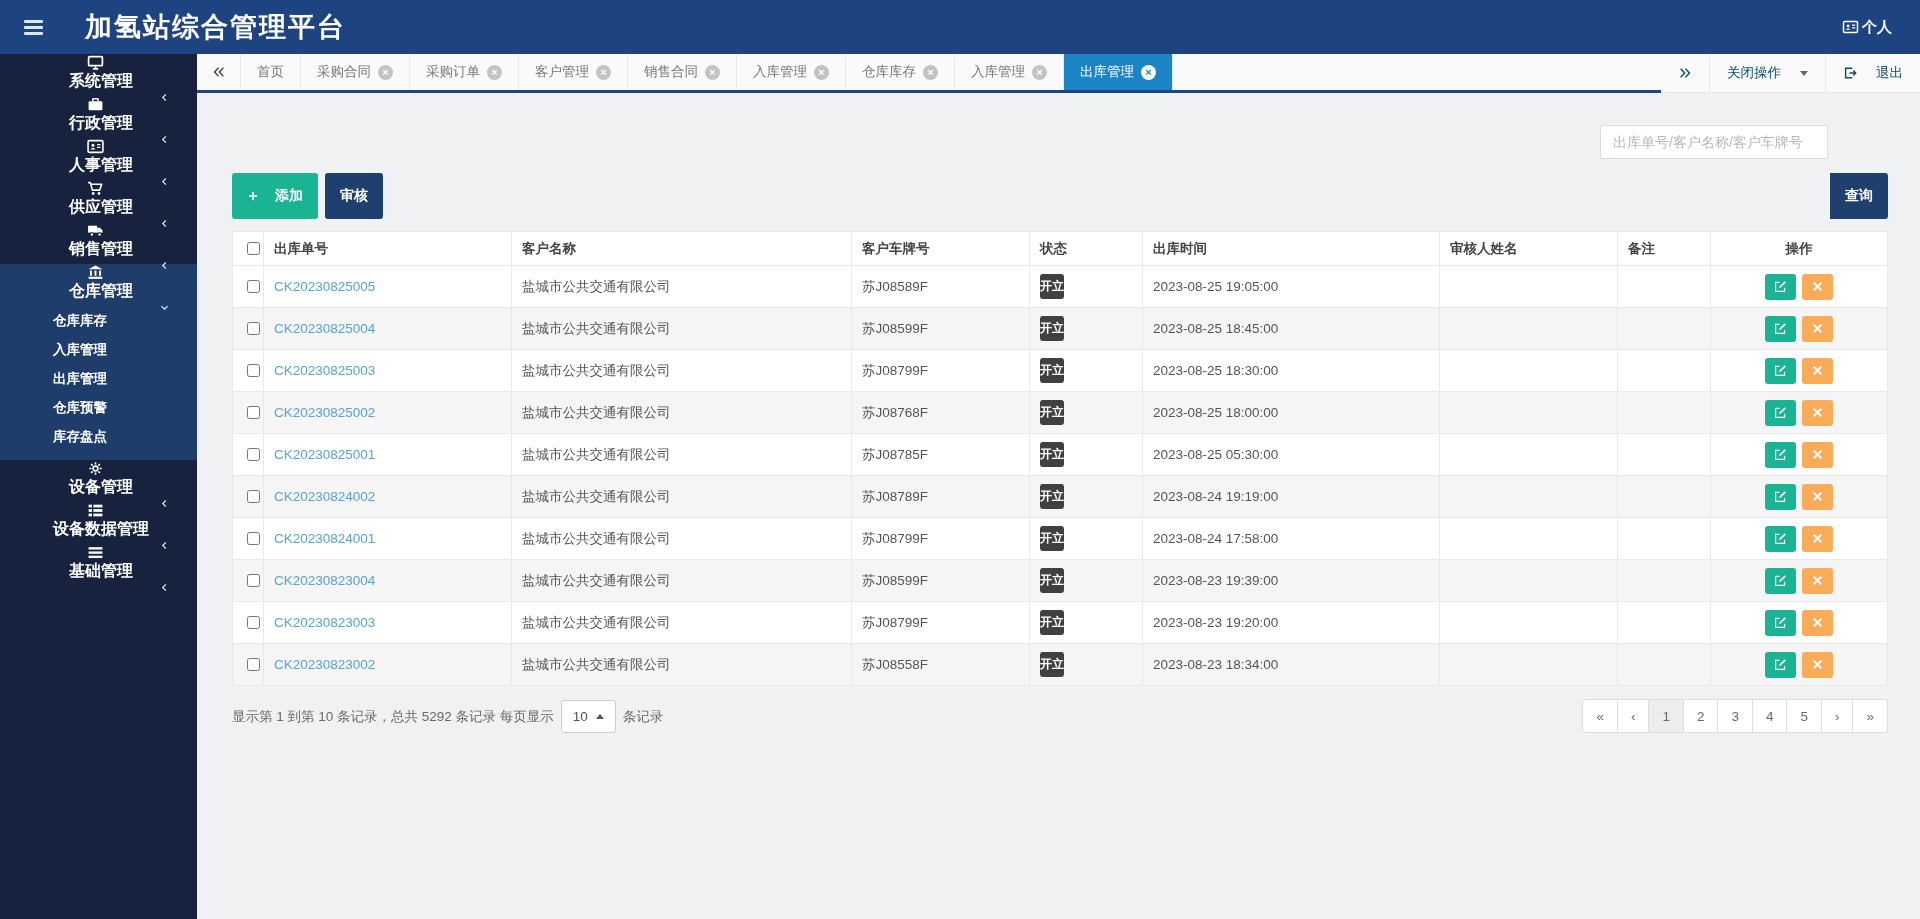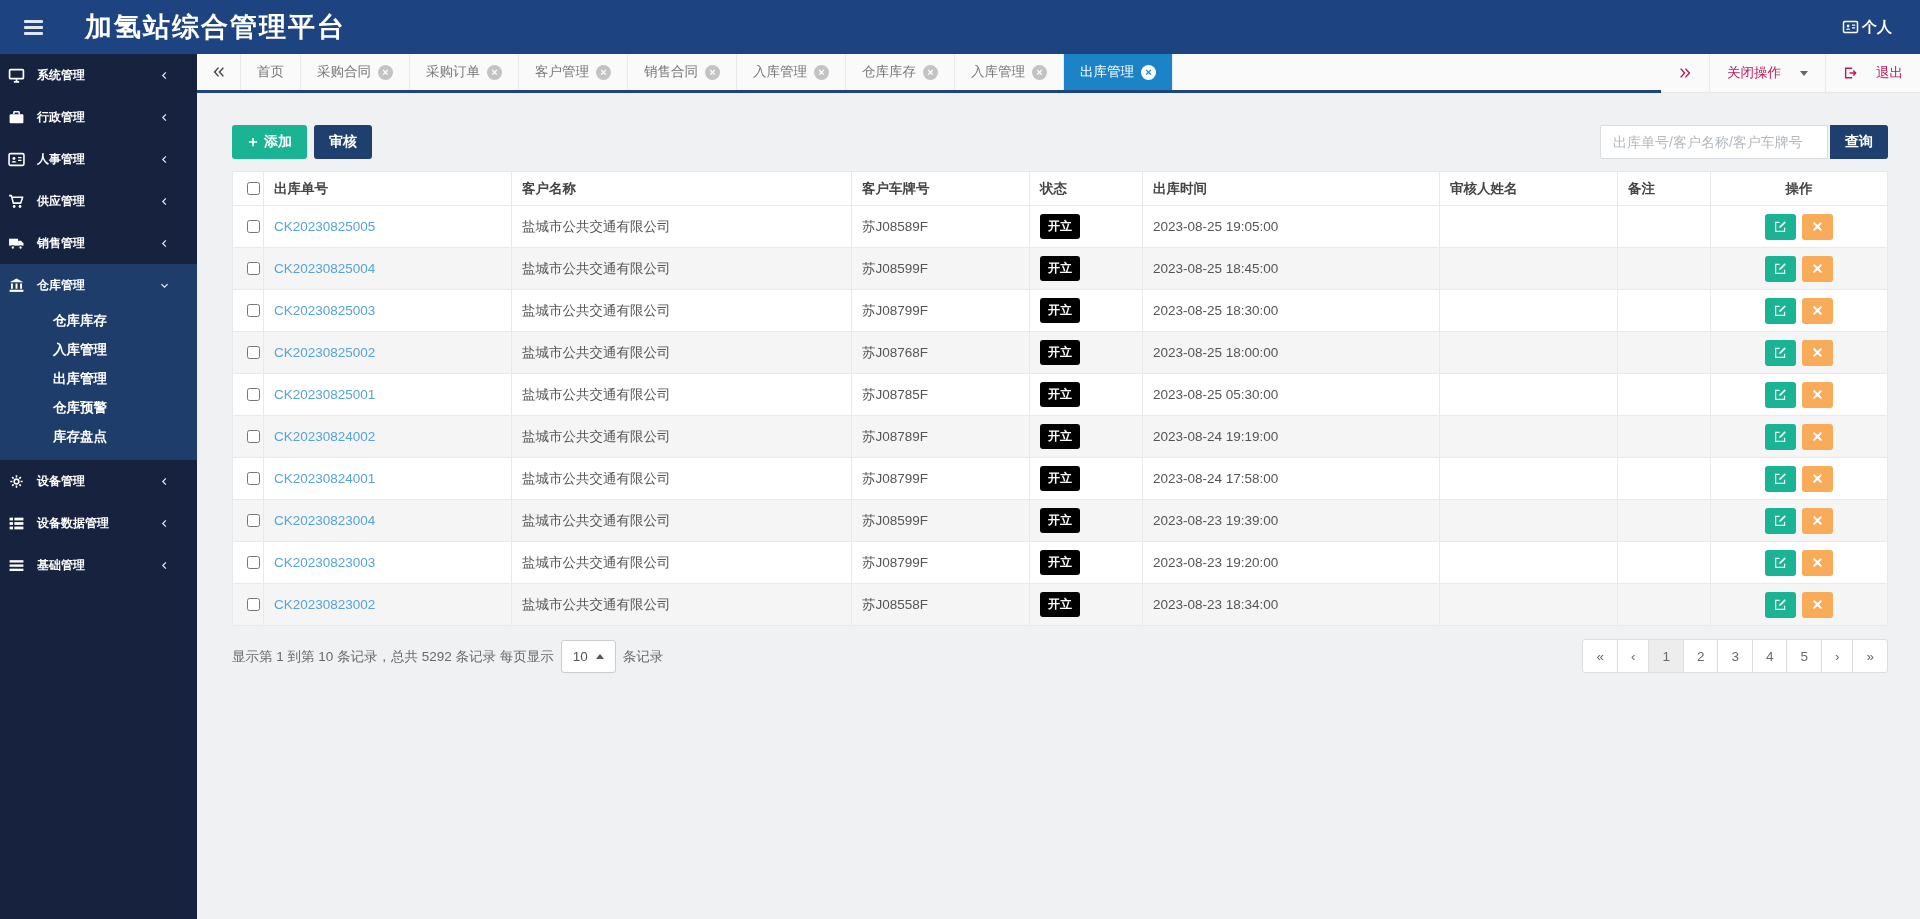--- a/index.html
+++ b/index.html
@@ -15,22 +15,22 @@
     background:#1d4380; display:flex; align-items:center; z-index:20;
   }
   .burger { margin-left:24px; display:flex; flex-direction:column; gap:3px; width:19px; cursor:pointer; }
   .burger span { height:3px; background:#dfe7f2; border-radius:1px; }
   .app-title { margin:0 8px 0 42px; color:#fff; font-size:27px; font-weight:bold; letter-spacing:2px; }
   .header-right { margin-left:auto; margin-right:28px; display:flex; align-items:center; gap:2px;
     color:#fff; font-size:15px; font-weight:bold; cursor:pointer; }
   .header-right .icn { width:19px; height:16px; }
   
   .sidebar { position:fixed; top:54px; left:0; bottom:0; width:197px; background:#16223e; z-index:15; }
-  .side-item { display:flex; align-items:center; height:42px; padding:0 15px 0 8px;
-    color:#fff; font-size:12px; font-weight:bold; cursor:pointer; }
+  .side-item { display:flex; align-items:center; height:42px; padding:0 15px 0 20px;
+    color:#fff; font-size:16px; font-weight:bold; cursor:pointer;flex-direction:column; }
   .side-item .icn { width:17px; height:17px; margin-right:12px; flex:none; }
   .side-item .chev { margin-left:auto; width:11px; height:11px; opacity:.9; }
   .side-group.open { background:#1f3d6b; padding-bottom:9px; }
   .subitem { height:29px; line-height:29px; padding-left:53px; color:#fff;
     font-size:13.5px; font-weight:bold; cursor:pointer; }
   .icn { display:inline-flex; }
   .icn svg { width:100%; height:100%; display:block; }
   
   .main { margin-left:197px; padding-top:54px; }
   .tabbar { height:39px; display:flex; background:#fafafa; }
@@ -38,52 +38,52 @@
   .tab-scroll { width:44px; border:none; background:#fafafa; border-right:1px solid #e7eaec;
     display:flex; align-items:center; justify-content:center; cursor:pointer; color:#444; }
   .tab-scroll .icn { width:14px; height:14px; }
   .tab { display:flex; align-items:center; gap:7px; padding:0 16px; font-size:13.5px; color:#777;
     background:#fafafa; border-right:1px solid #e7eaec; cursor:pointer; white-space:nowrap; }
   .tab.active { background:#1c84c6; color:#fff; }
   .tab-close { width:15px; height:15px; border-radius:50%; background:#c3c3c3; color:#fff;
     font-size:11px; line-height:14px; text-align:center; font-weight:bold; }
   .tab.active .tab-close { background:#fff; color:#1c84c6; }
   .tab-controls { display:flex; border-bottom:1px solid #e7eaec; background:#fafafa; }
-  .ctrl { display:flex; align-items:center; gap:19px; padding:0 17px; font-size:13.5px; color:#be185d;
+  .ctrl { display:flex; align-items:center; gap:19px; padding:0 17px; font-size:13.5px; color:#0c4a6e;
     background:#fafafa; border:none; border-left:1px solid #e7eaec; cursor:pointer; }
   .ctrl .icn { width:14px; height:14px; }
   .caret-down { width:0; height:0; border-left:4px solid transparent; border-right:4px solid transparent; border-top:5px solid #666; }
   .caret-up { width:0; height:0; border-left:4px solid transparent; border-right:4px solid transparent; border-bottom:5px solid #555; }
   
   .content { padding:32px 32px 0 35px; }
   .toolbar { display:flex; align-items:center; }
-  .btn { border:none; border-radius:3px; height:34px; padding:0 15px; font-size:14px; font-weight:bold;
-    color:#fff; cursor:pointer; display:inline-flex; align-items:center; gap:5px;
-    font-family:"Liberation Sans","DejaVu Sans",sans-serif; }
+  .btn { border:none; border-radius:3px; height:46px; padding:0 15px; font-size:14px; font-weight:bold;
+    color:#fff; cursor:pointer; display:inline-flex; align-items:center; gap:16px;
+    font-family:"Liberation Sans","DejaVu Sans",sans-serif;margin-top:48px; }
   .btn .icn { width:12px; height:12px; }
   .btn-add { background:#1ab394; margin-right:7px; }
   .btn-audit { background:#1f3f6e; }
   .search-group { margin-left:auto; display:flex; }
   .search-input { width:228px; height:34px; border:1px solid #d9dde1; border-radius:2px 0 0 2px;
     padding:0 12px; font-size:14px; color:#555; outline:none; background:#fff;
     font-family:"Liberation Sans","DejaVu Sans",sans-serif; }
   .search-input::placeholder { color:#b3b8bd; }
   .btn-query { background:#1f3f6e; border-radius:0 3px 3px 0; margin-left:2px; }
   
   .table-wrap { margin-top:12px; }
   table { width:100%; border-collapse:collapse; background:#fff; table-layout:fixed; }
   th, td { border:1px solid #e9e9e9; padding:0 10px; text-align:left; overflow:hidden; white-space:nowrap; }
   thead th { height:34px; font-size:13.5px; font-weight:bold; color:#444; background:#fff; }
   tbody td { height:42px; font-size:13.5px; color:#555; }
   tbody tr:nth-child(even) { background:#f5f5f5; }
   .col-check, .td-check { text-align:center; }
   .col-actions, .td-actions { text-align:center; }
   a.order-link { color:#56a3d9; text-decoration:none; cursor:pointer; }
-  .badge-status { display:inline-block; background:#000000; color:#fff; font-size:12px; font-weight:bold;
-    padding:4px 8px; border-radius:3px; }
+  .badge-status { display:inline-block; background:#404040; color:#fff; font-size:12px; font-weight:bold;
+    padding:4px 0; border-radius:3px; }
   .row-btn { width:31px; height:26px; border:none; border-radius:3px; color:#fff; cursor:pointer;
     display:inline-flex; align-items:center; justify-content:center; margin:0 3px; vertical-align:middle; }
   .row-btn .icn { width:13px; height:13px; }
   .btn-edit { background:#1ab394; }
   .btn-del { background:#f8ac59; }
   
   .table-footer { display:flex; align-items:flex-end; margin-top:13px; font-size:13.5px; color:#676a6c;gap:12px; }
   .records-info { display:flex; align-items:center; }
   .page-size-btn { border:1px solid #ccc; background:#fff; border-radius:3px; height:33px; padding:0 11px;
     margin:0 7px; display:inline-flex; align-items:center; gap:8px; font-size:13.5px; color:#555; cursor:pointer;

